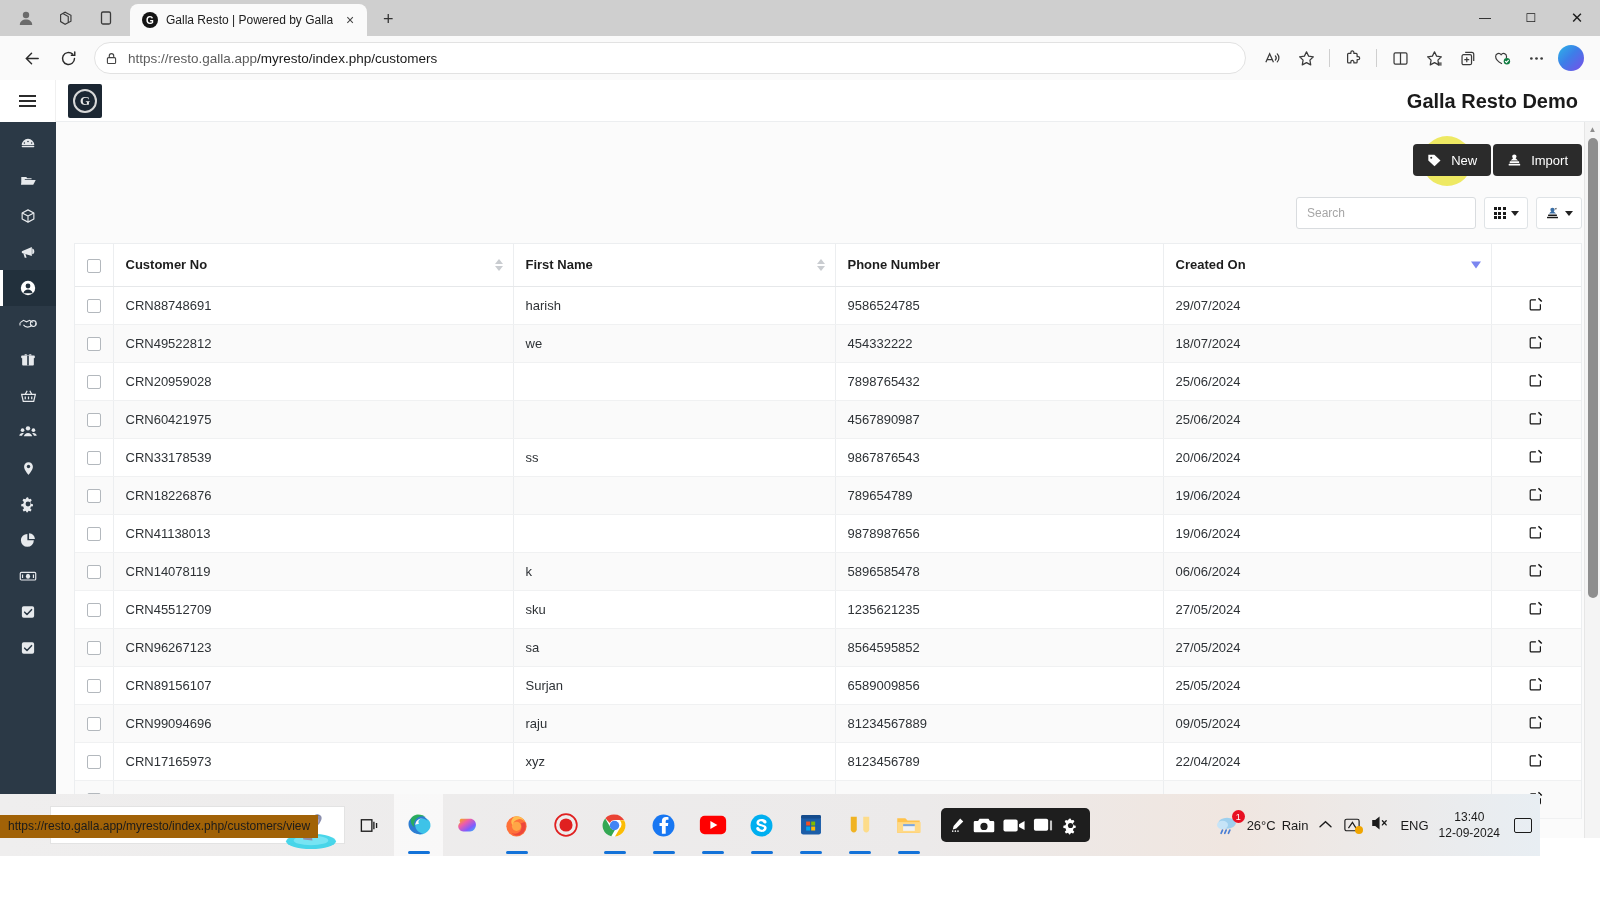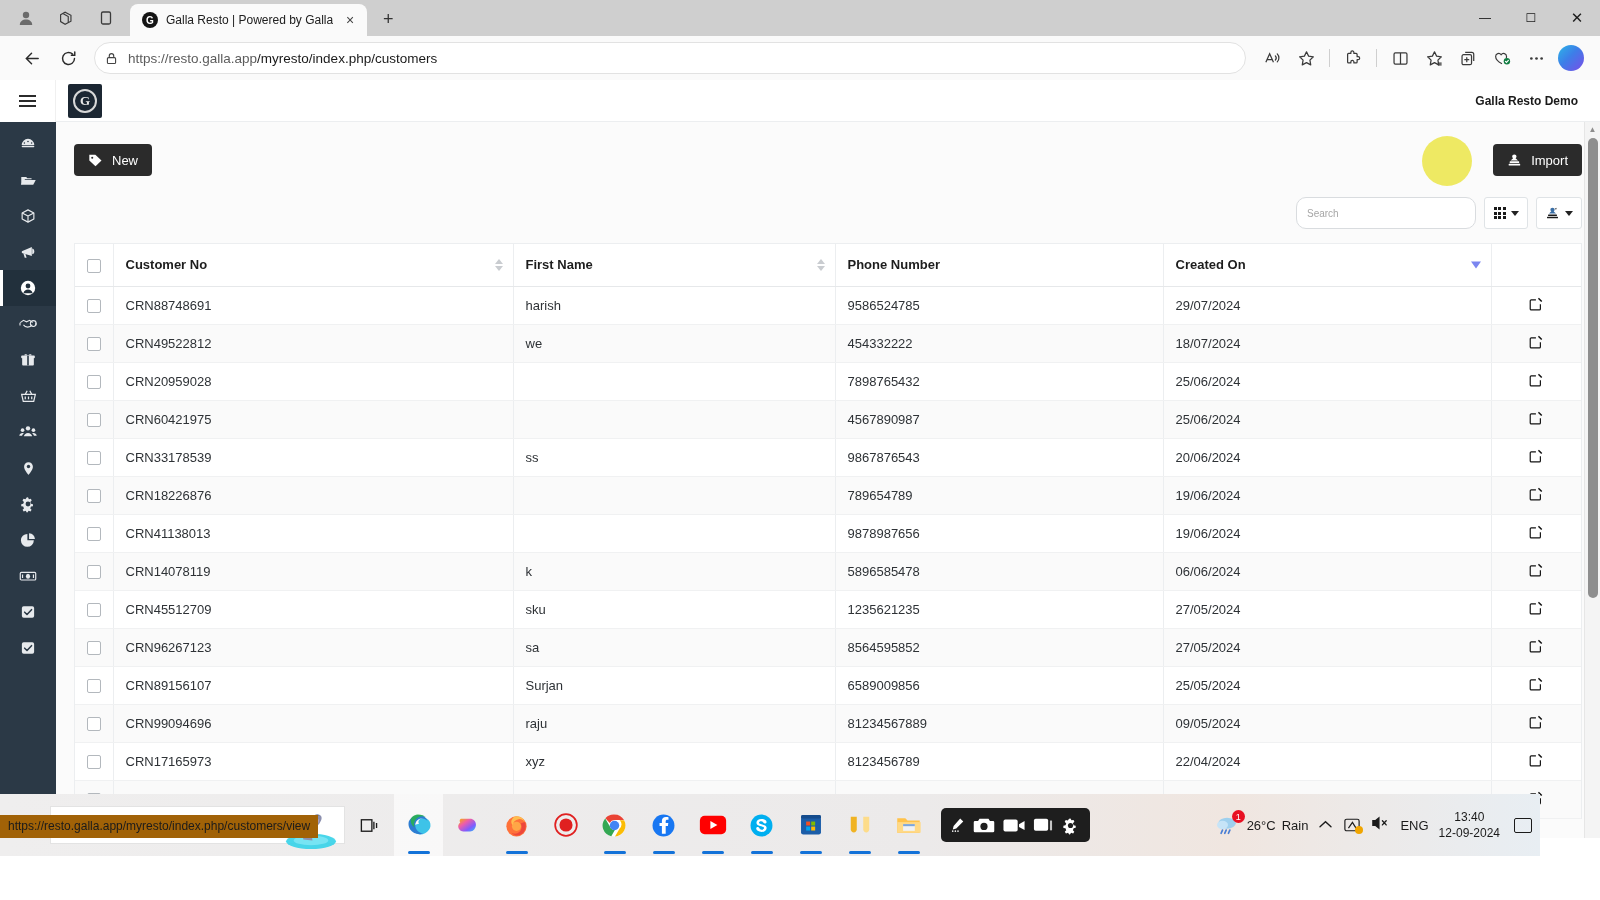--- a/index.html
+++ b/index.html
@@ -82,21 +82,21 @@
     width: 34px; height: 34px; margin-left: 12px; background: #1c2733;
     display: flex; align-items: center; justify-content: center; border-radius: 2px;
   }
   .brand-logo .ring {
     width: 24px; height: 24px; border: 2px solid #d8d8d8; border-radius: 50%;
     display: flex; align-items: center; justify-content: center;
     font-size: 13px; color: #e8e8e8; font-family: "Liberation Serif", serif; font-weight: bold;
   }
   .app-title {
     position: absolute; right: 22px; top: 50%; transform: translateY(-50%);
-    font-size: 12px; font-weight: bold; color: #1a1a1a;
+    font-size: 20px; font-weight: bold; color: #1a1a1a;
   }
 
   .body-area { display: flex; height: 716px; }
 
   .sidebar {
     width: 56px; background: #2b3946; flex: 0 0 56px;
     padding-top: 4px; position: relative;
   }
   .side-item {
     height: 36px; display: flex; align-items: center; justify-content: center;
@@ -105,35 +105,35 @@
   .side-item.active { background: #22303c; }
   .side-item.active::before {
     content: ""; position: absolute; left: 0; top: 0; bottom: 0; width: 3px; background: #ffffff;
   }
 
   .content {
     flex: 1 1 auto; background: #fbfbfb; position: relative; overflow: hidden;
   }
   .content-inner { padding: 0 18px 0 18px; }
 
-  .action-row { display: flex; justify-content: space-between; align-items: center; padding-top: 22px; gap: 14px; position: relative; }
+  .action-row { display: flex; justify-content: flex-end; align-items: center; padding-top: 22px; gap: 2px; position: relative; }
   .btn-dark {
     background: #2b2b2b; color: #ffffff; border: none; border-radius: 4px;
     height: 32px; padding: 0 14px; font-size: 13px; display: inline-flex;
     align-items: center; gap: 9px; cursor: pointer; font-family: "Liberation Sans", sans-serif;
   }
   .click-halo {
     position: absolute; width: 50px; height: 50px; border-radius: 50%;
     background: rgba(233,226,40,0.72); right: 110px; top: 14px; pointer-events: none;
   }
 
   .table-tools { display: flex; justify-content: flex-end; align-items: center; gap: 8px; margin-top: 21px; }
   .search-box {
-    width: 180px; height: 32px; border: 1px solid #d9dcdf; border-radius: 10px;
-    background: #fff; font-size: 10px; color: #333; padding: 0 10px;
+    width: 180px; height: 32px; border: 1px solid #d9dcdf; border-radius: 3px;
+    background: #fff; font-size: 12px; color: #333; padding: 0 10px;
     font-family: "Liberation Sans", sans-serif; outline: none;
   }
   .search-box::placeholder { color: #a6a6a6; }
   .tool-btn {
     height: 32px; min-width: 44px; border: 1px solid #dfe3e6; background: #fff;
     border-radius: 3px; display: inline-flex; align-items: center; justify-content: center;
     gap: 5px; cursor: pointer; padding: 0 8px;
   }
   .caret { width: 0; height: 0; border-left: 4px solid transparent; border-right: 4px solid transparent;
     border-top: 5px solid #222; }

